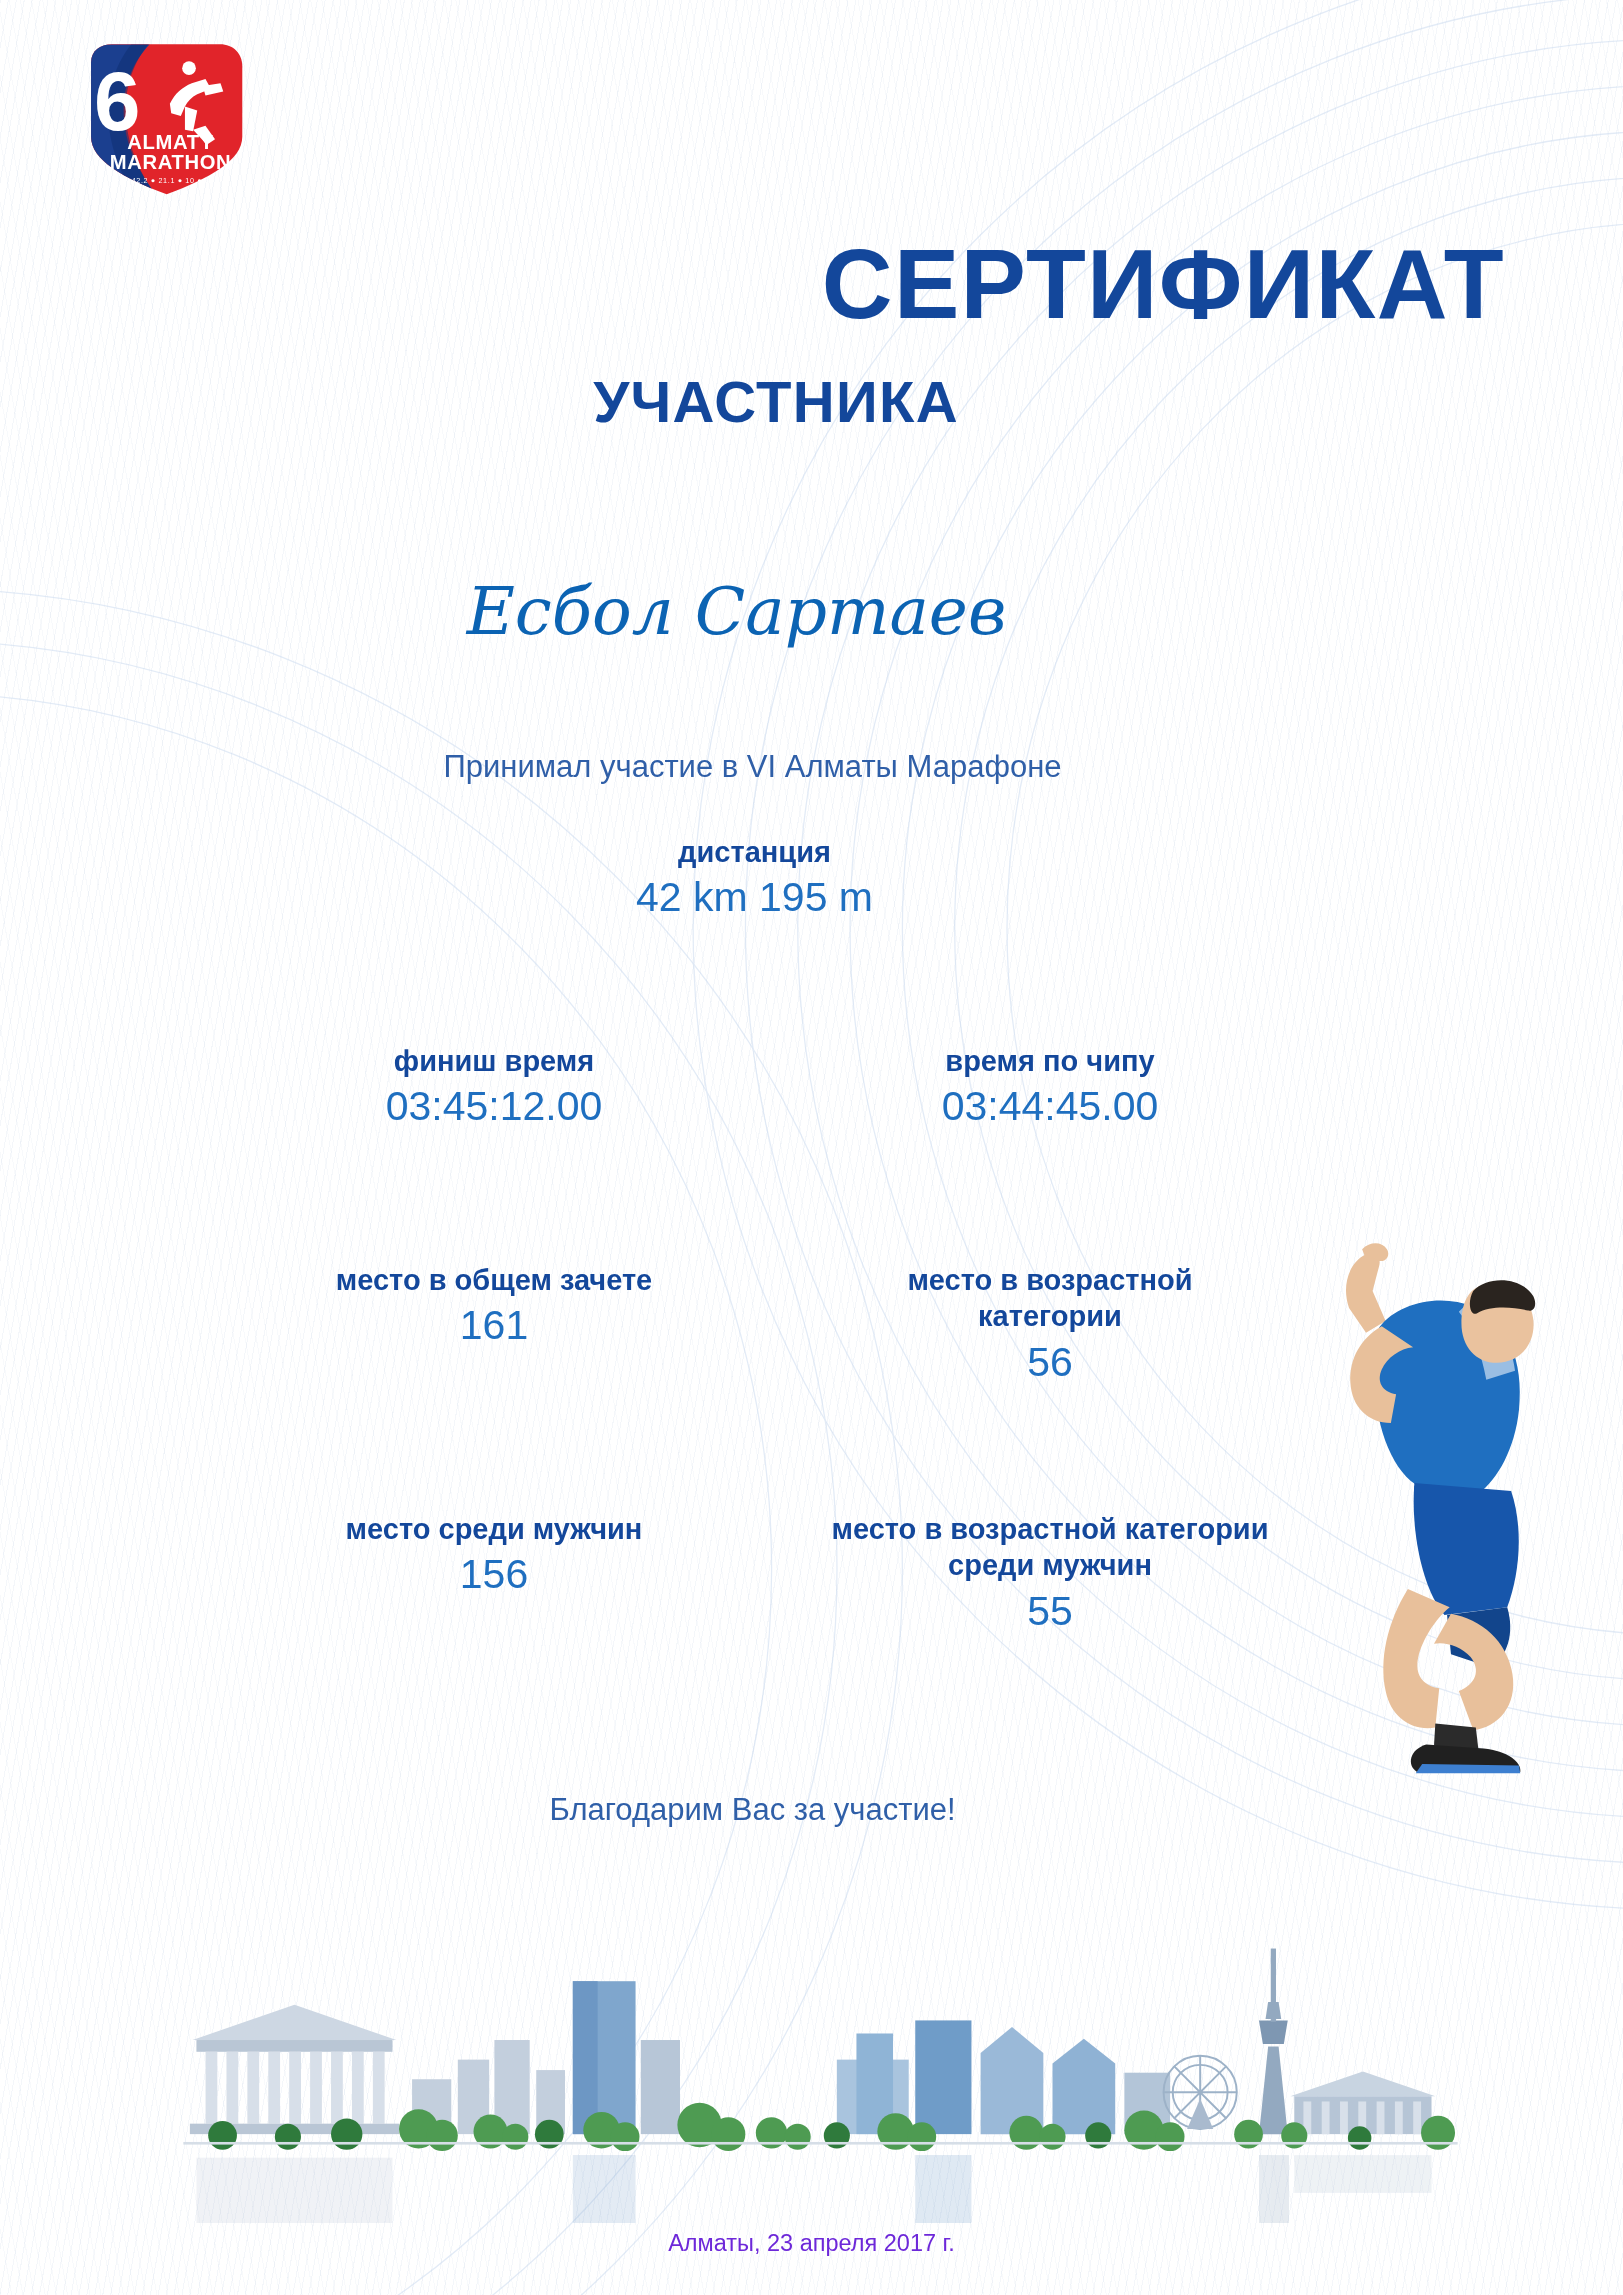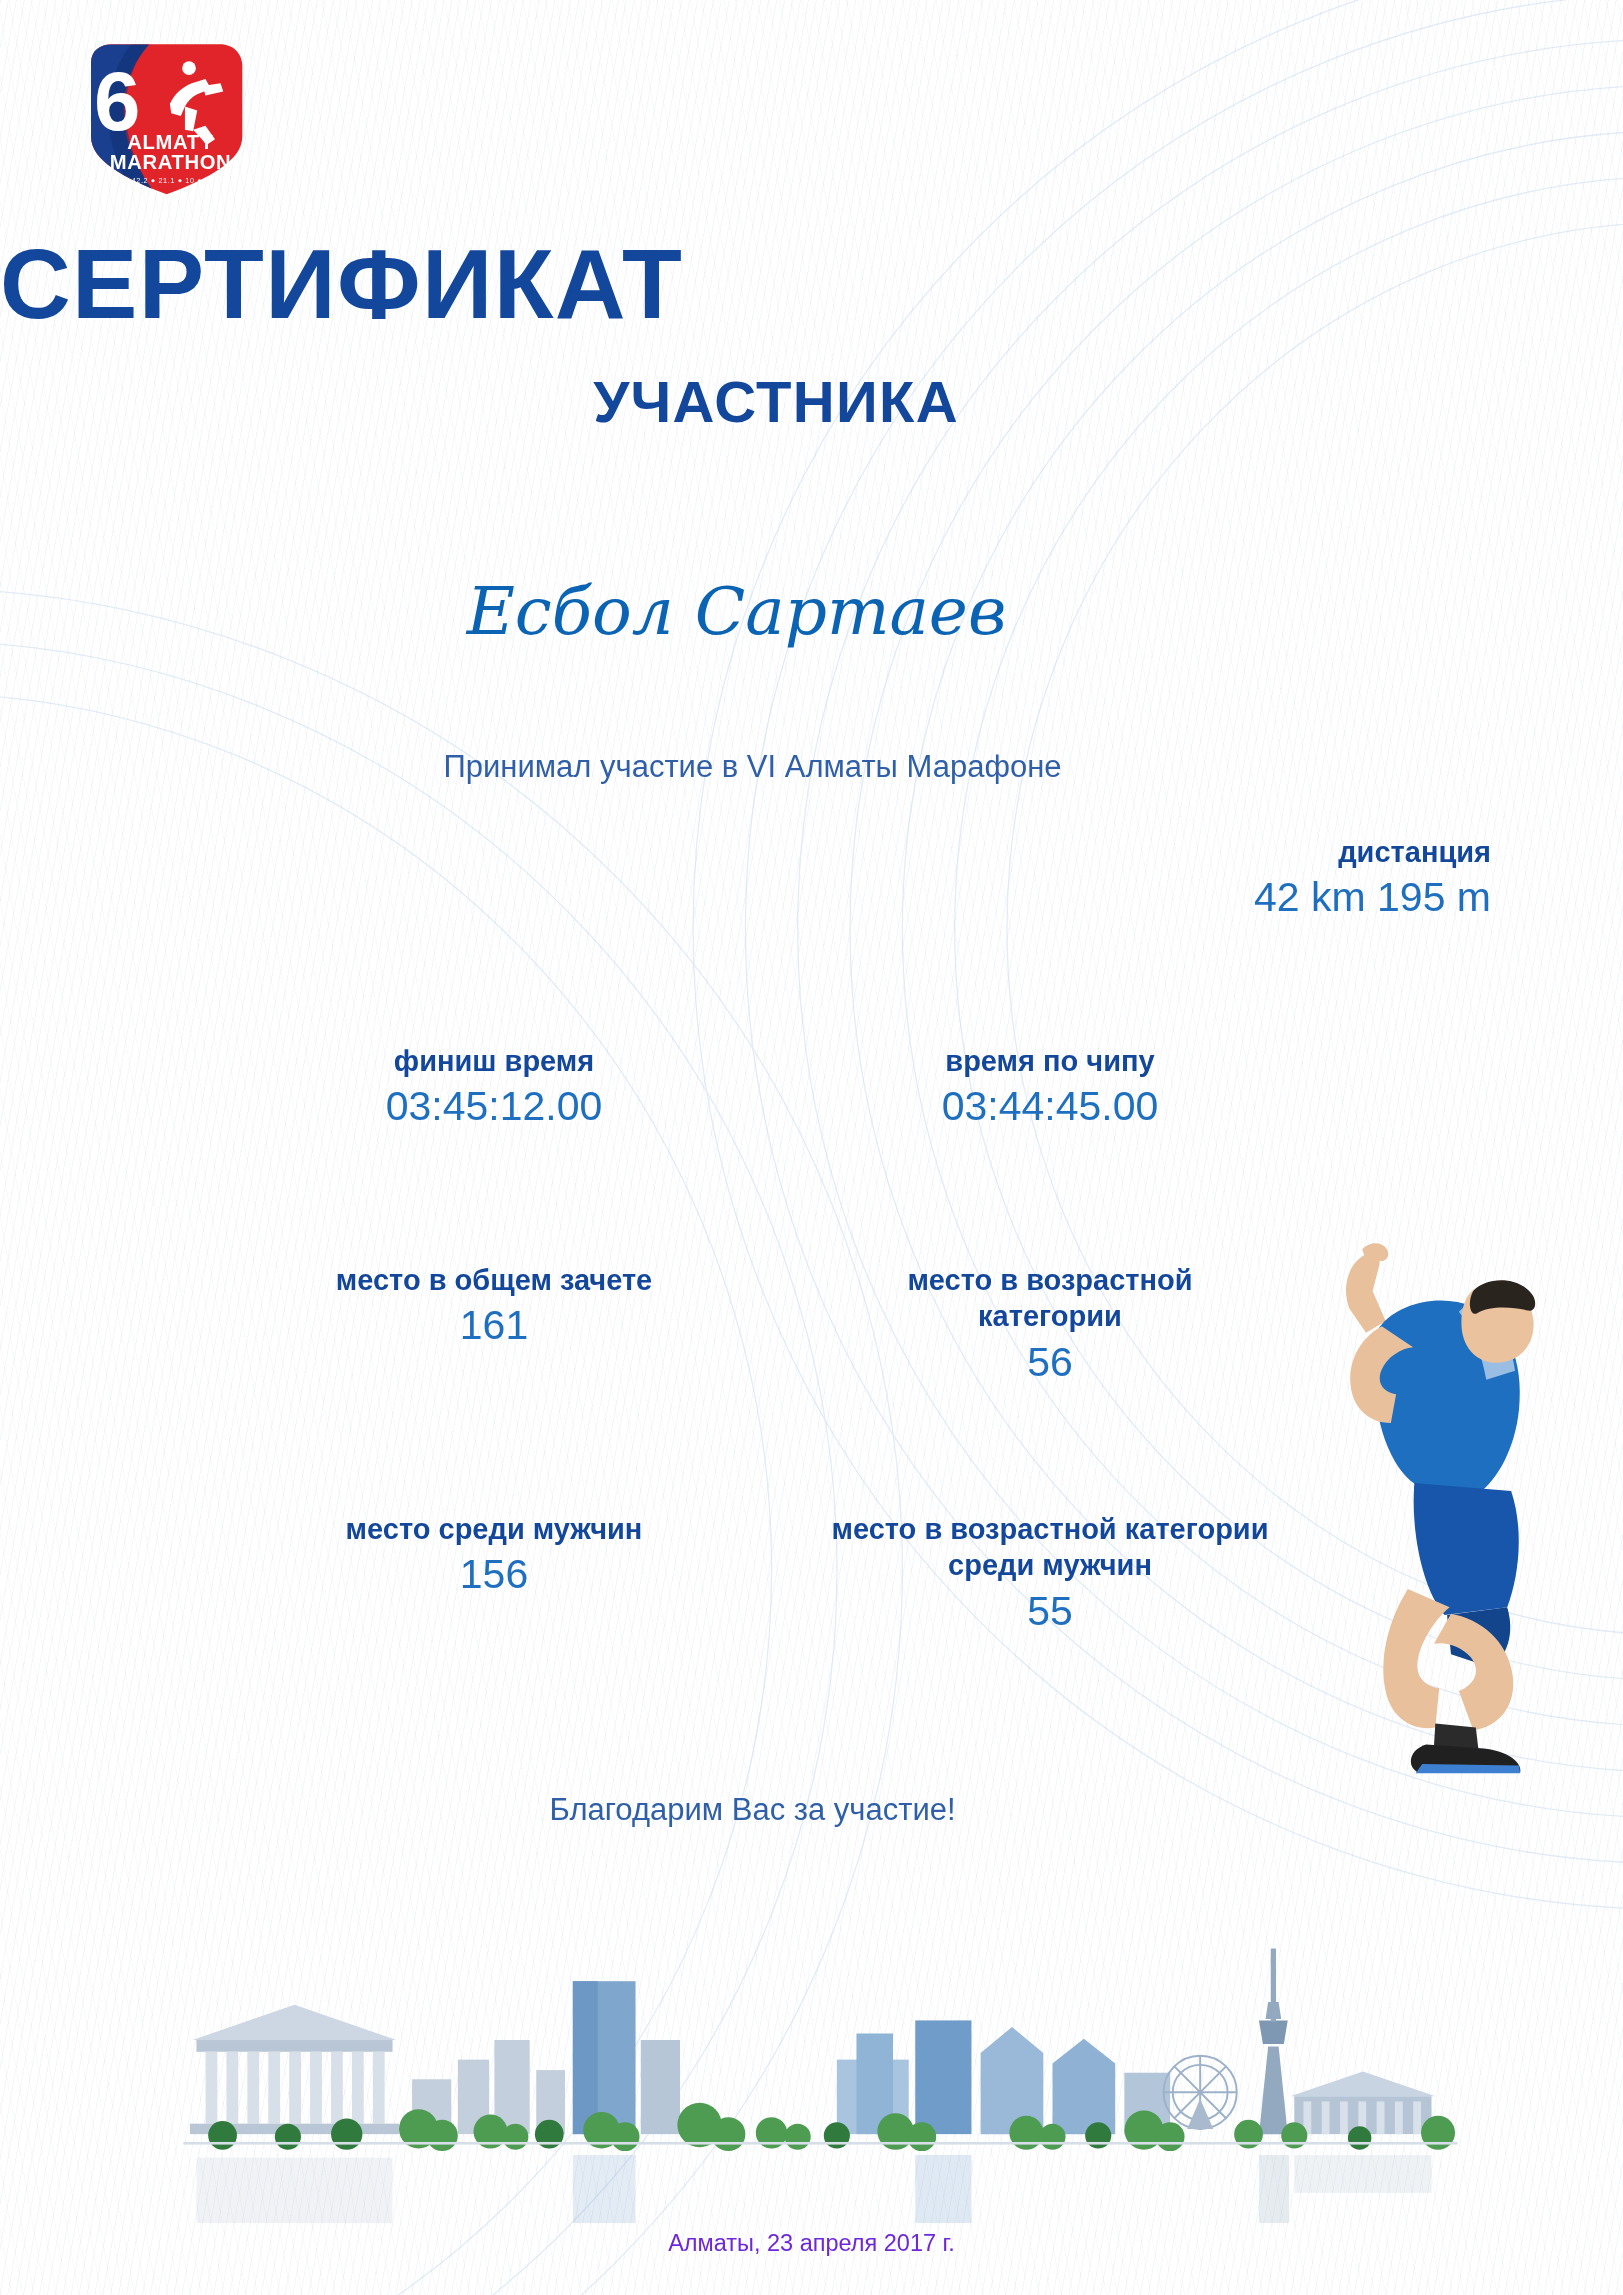--- a/index.html
+++ b/index.html
@@ -41,21 +41,21 @@
     width: 190px;
     height: 163px;
   }
 
   
   .title-main {
     position: absolute;
     left: 0;
     right: 118px;
     top: 235px;
-    text-align: left;
+    text-align: right;
     font-size: 98px;
     line-height: 1;
     font-weight: bold;
     letter-spacing: 1.3px;
     color: #13479b;
     font-family: "Liberation Sans", sans-serif;
   }
   .title-sub {
     position: absolute;
     left: 0;
@@ -89,22 +89,22 @@
     right: 118px;
     top: 749px;
     text-align: center;
     font-size: 31px;
     color: #2f5fa8;
   }
 
   .block-center {
     position: absolute;
     left: 0;
-    right: 132px;
-    text-align: right;
+    right: 114px;
+    text-align: center;
   }
   .lbl {
     font-weight: bold;
     color: #13479b;
     font-size: 29px;
     line-height: 1.25;
   }
   .val-big {
     color: #1f6fc0;
     font-size: 41px;

